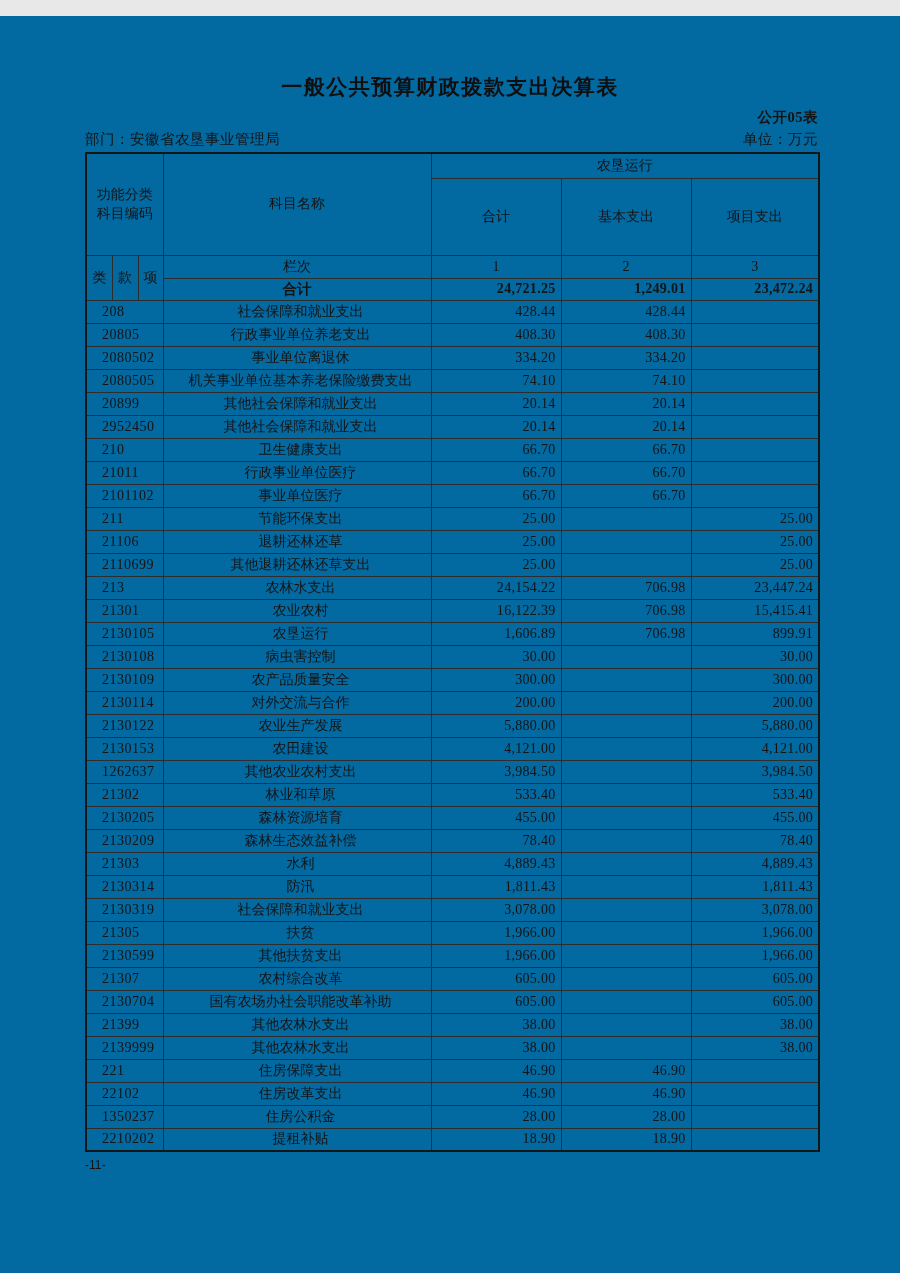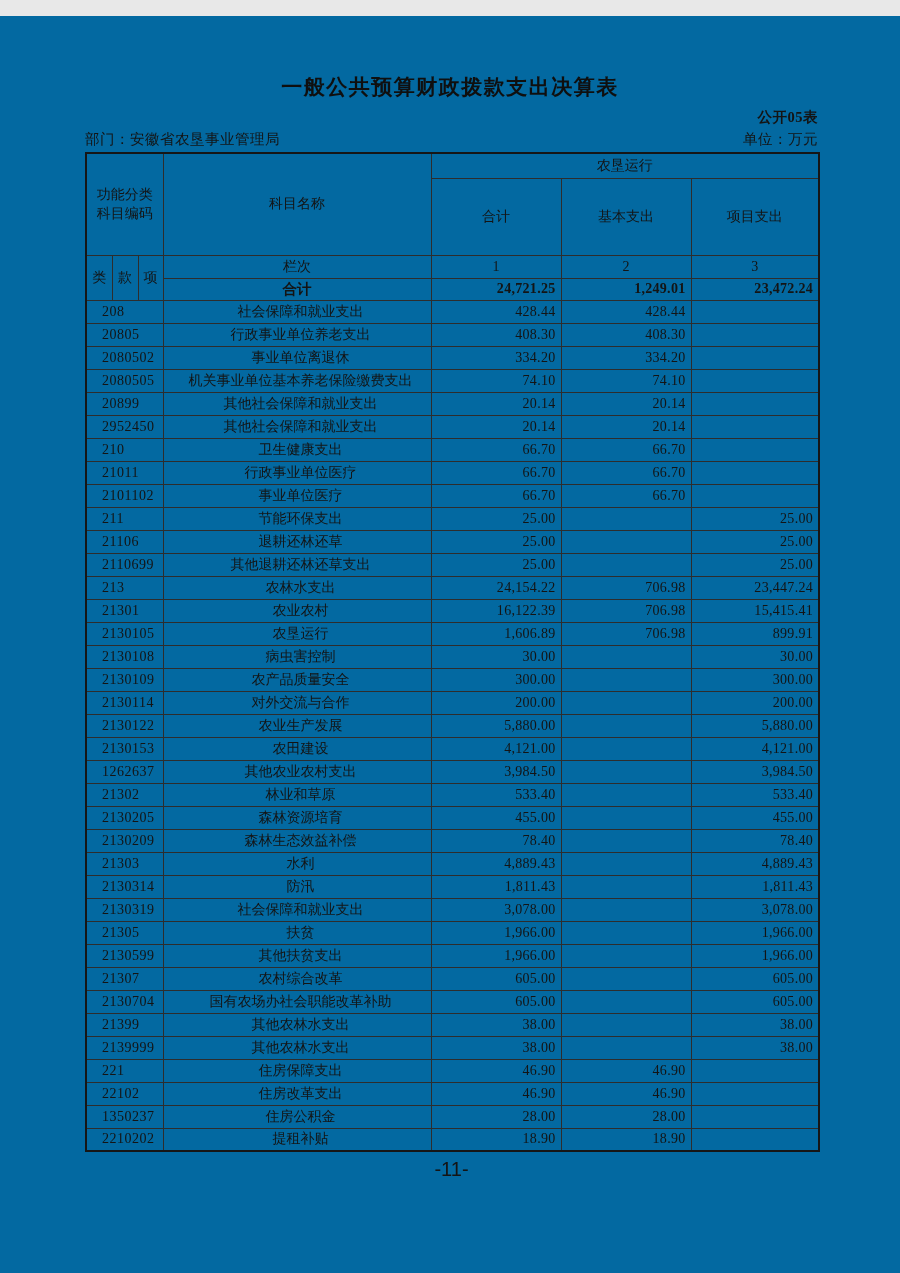--- a/index.html
+++ b/index.html
@@ -68,22 +68,22 @@
   tr.total-row .total-label { text-align:center; font-size:14.5px; }
   .footnote {
     margin-top:9px;
     font-size:13px;
     letter-spacing:0.2px;
     color:#101010;
     font-weight:500;
   }
   .page-number {
     margin-top:6px;
-    text-align:center;
-    font-size:20px;
+    text-align:left;
+    font-size:12px;
     font-family:"Liberation Sans","DejaVu Sans",sans-serif;
   }
 </style>
 </head>
 <body>
 
 <div class="page">
   <div class="doc-title">一般公共预算财政拨款支出决算表</div>
   <div class="content">
     <div class="code-line">公开05表</div>

